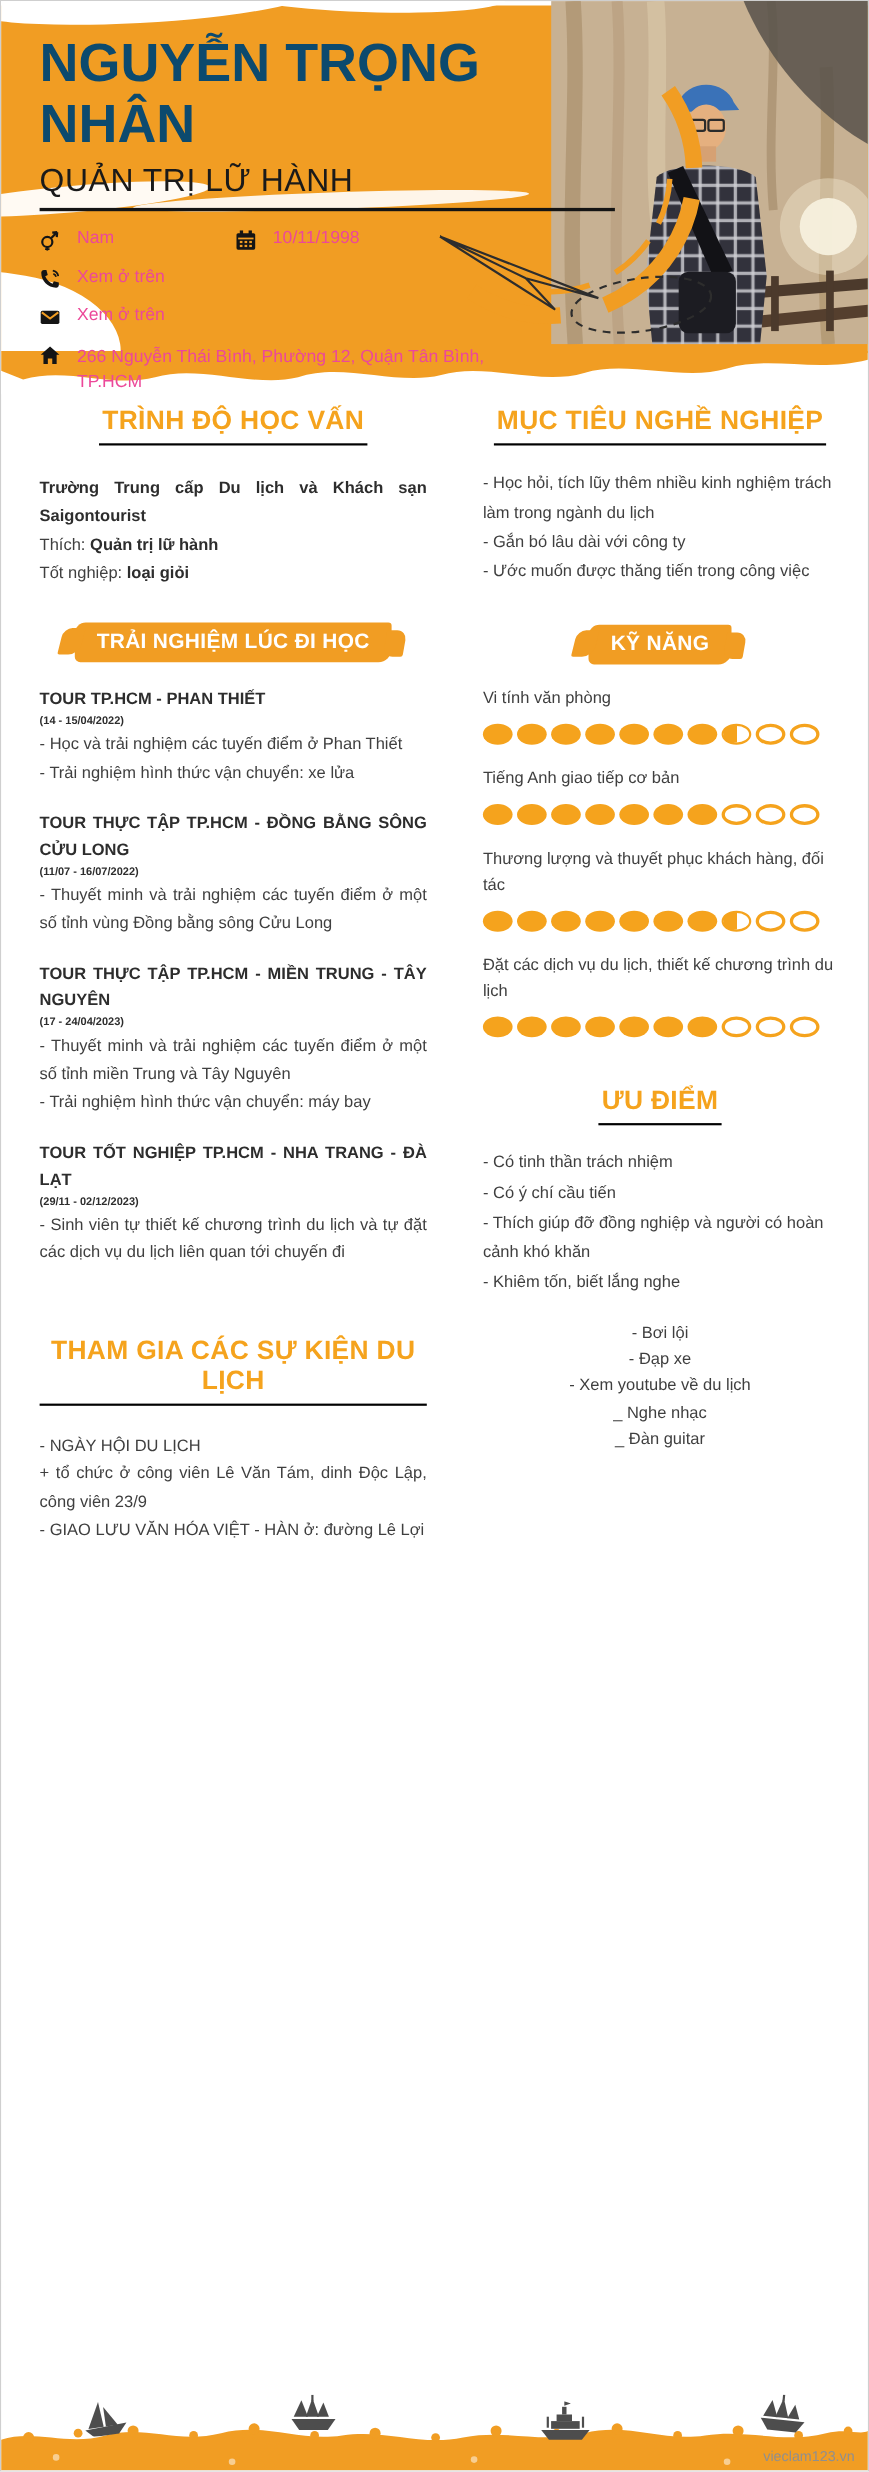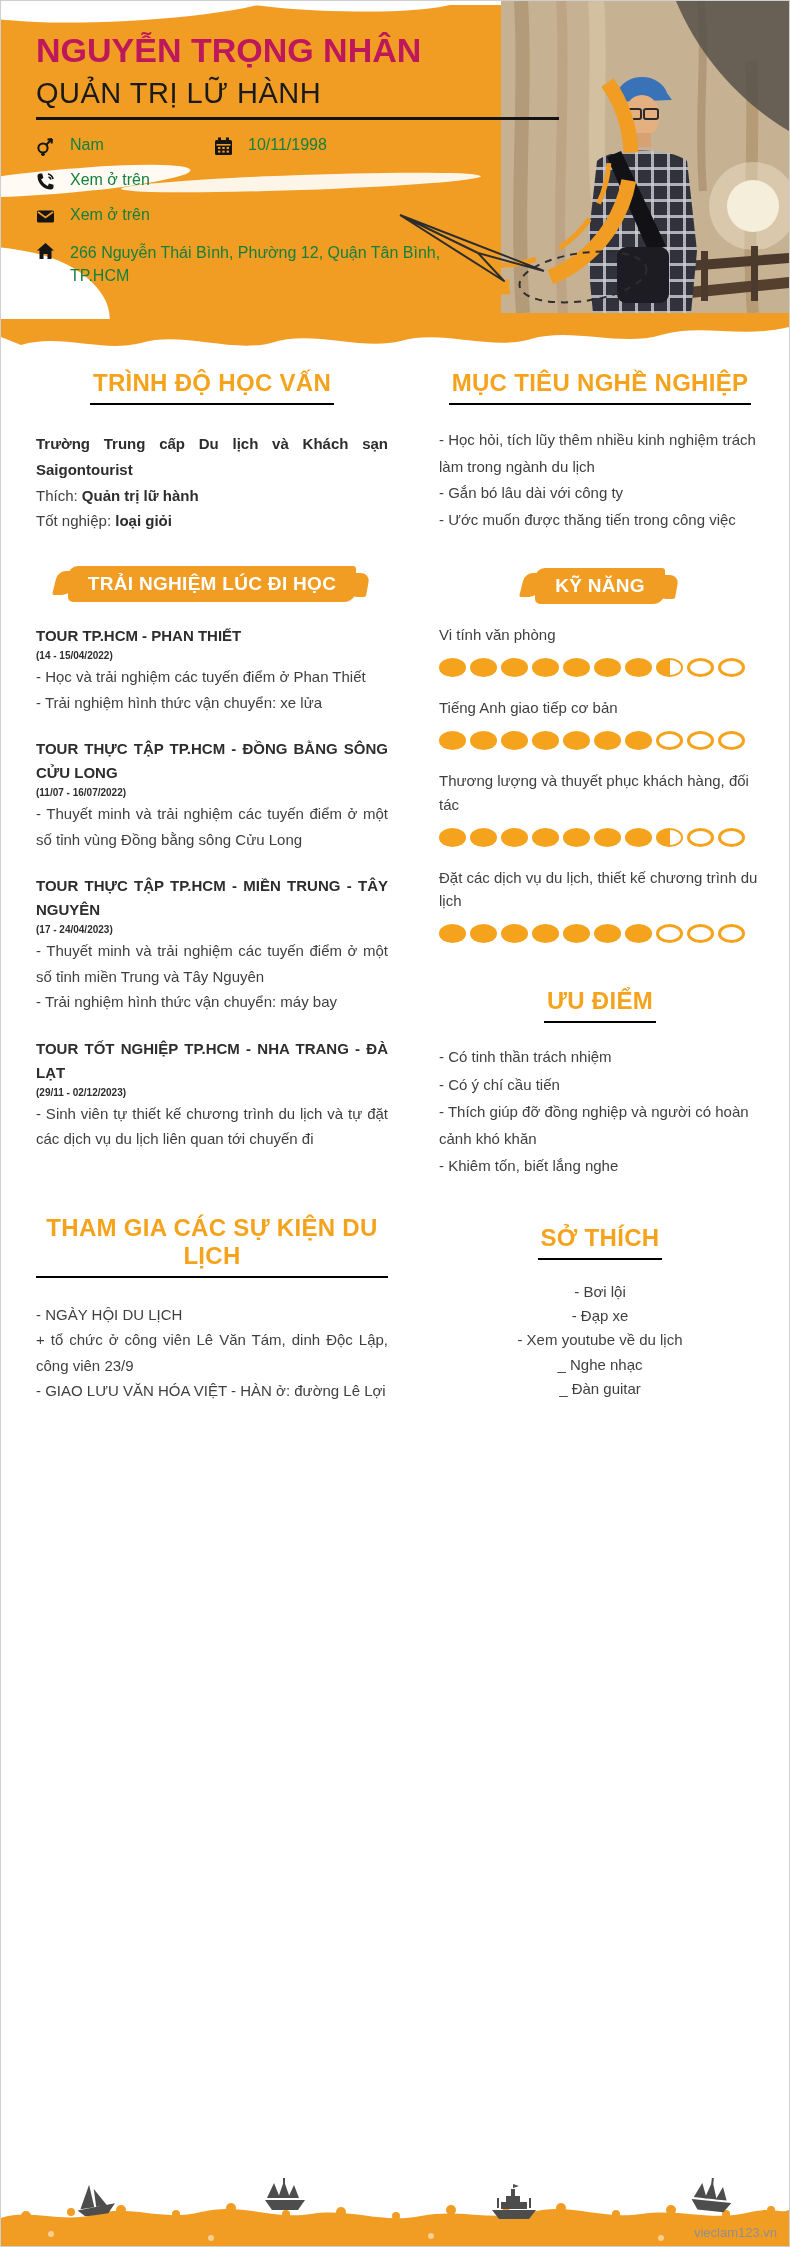--- a/index.html
+++ b/index.html
@@ -7,24 +7,24 @@
         font-family:"Liberation Sans","DejaVu Sans",sans-serif;color:#3f3f3f;overflow:hidden;}
   
   .hdr-bg{position:absolute;left:0;top:4px;width:788px;height:316px;background:#F19D23;}
   .hdr-tear{position:absolute;left:0;top:318px;width:788px;height:38px;}
   .white-streak{position:absolute;background:#fff;border-radius:50%;}
   .photo-wrap{position:absolute;left:500px;top:0;width:288px;height:312px;}
   .brush-ring{position:absolute;left:372px;top:6px;width:300px;height:306px;pointer-events:none;}
   .doodle-plane{position:absolute;left:393px;top:208px;width:155px;height:75px;}
   .doodle-ellipse{position:absolute;left:512px;top:243px;width:140px;height:66px;}
   .hdr-text{position:absolute;left:35px;top:30px;width:540px;z-index:5;}
-  .name{font-size:34px;font-weight:700;color:#be185d;line-height:1.12;width:480px;}
+  .name{font-size:49px;font-weight:700;color:#0c4a6e;line-height:1.12;width:480px;}
   .jobtitle{font-size:29px;font-weight:400;color:#1a1a1a;margin-top:8px;letter-spacing:.5px;}
   .title-rule{width:523px;border-top:3px solid #141414;margin-top:7px;}
-  .info{display:grid;grid-template-columns:178px 1fr;row-gap:15px;margin-top:16px;font-size:16px;color:#15803d;}
+  .info{display:grid;grid-template-columns:178px 1fr;row-gap:15px;margin-top:16px;font-size:16px;color:#ec4899;}
   .info-item{display:flex;align-items:flex-start;}
   .info-item .ic{width:19px;height:19px;margin-right:15px;flex:none;margin-top:1px;}
   .span2{grid-column:1 / 3;}
   .addr{max-width:428px;line-height:1.45;}
   
   .col{position:absolute;top:368px;}
   .col-left{left:35px;width:352px;}
   .col-right{left:438px;width:322px;}
   .sec-h{text-align:center;}
   .sec-h span{display:inline-block;color:#F5A31D;font-weight:700;font-size:24px;
@@ -304,21 +304,20 @@
     </div>
 
     <div class="sec-h strengths-h"><span>ƯU ĐIỂM</span></div>
     <div class="strengths body-txt">
       <div>- Có tinh thần trách nhiệm</div>
       <div>- Có ý chí cầu tiến</div>
       <div>- Thích giúp đỡ đồng nghiệp và người có hoàn cảnh khó khăn</div>
       <div>- Khiêm tốn, biết lắng nghe</div>
     </div>
 
-    <div class="sec-h hobbies-h"><span>SỞ THÍCH</span></div>
     <div class="hobbies body-txt">
       <div>- Bơi lội</div>
       <div>- Đạp xe</div>
       <div>- Xem youtube về du lịch</div>
       <div>_ Nghe nhạc</div>
       <div>_ Đàn guitar</div>
     </div>
   </div>
 
   <div class="footer">

